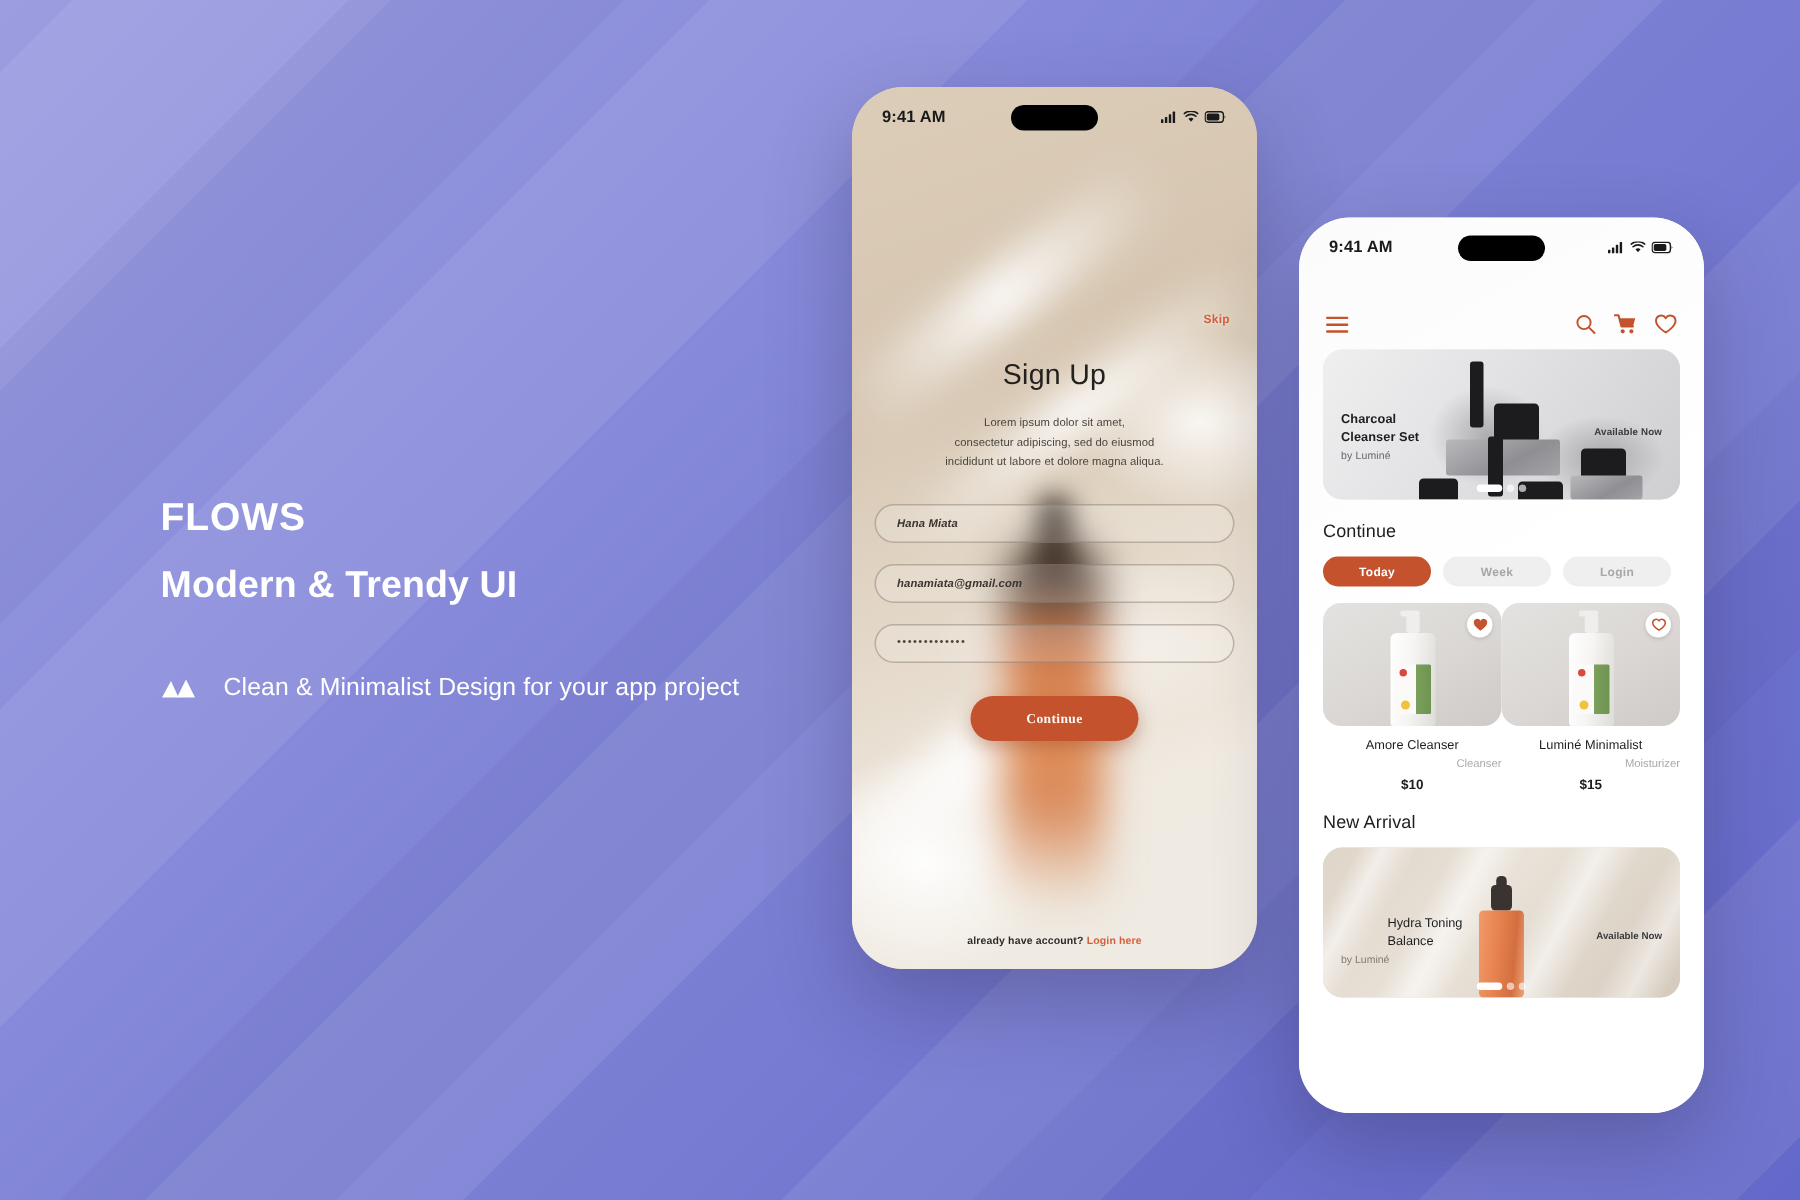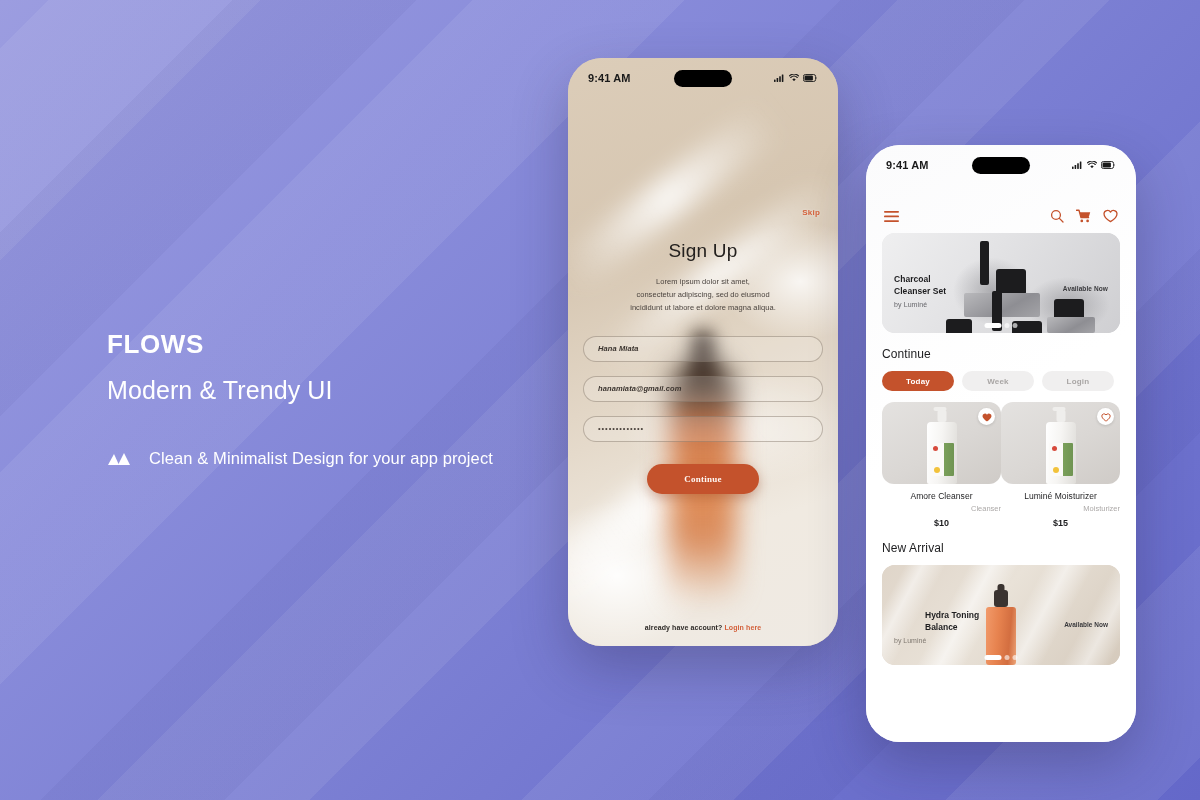--- a/index.html
+++ b/index.html
@@ -56,21 +56,21 @@
   }
   .brand-title {
     font-size: 26px;
     font-weight: 700;
     letter-spacing: 0.6px;
     line-height: 1.1;
   }
   .brand-subtitle {
     margin-top: 16px;
     font-size: 25px;
-    font-weight: 400;
+    font-weight: 700;
     letter-spacing: 0.1px;
     line-height: 1.2;
   }
   .feature-row {
     margin-top: 44px;
     display: flex;
     align-items: center;
     gap: 18px;
   }
   .feature-icon { width: 24px; height: 18px; display: block; flex: 0 0 auto; }
@@ -522,21 +522,21 @@
     left: 50%;
     transform: translateX(-50%);
     top: -6px;
     width: 7px; height: 8px;
     background: #3A3330;
     border-radius: 3px 3px 0 0;
   }
   .arrival-text { position: absolute; left: 12px; top: 44px; z-index: 3; }
   .arrival-title {
     font-size: 8.5px;
-    font-weight: 700;
+    font-weight: 400;
     color: #1D1D1F;
     line-height: 1.42;
     padding-left: 31px;
   }
   .arrival-brand {
     margin-top: 4px;
     font-size: 7px;
     font-weight: 500;
     color: #807A72;
   }
@@ -768,21 +768,21 @@
               </div>
               <div class="bottle-pump"></div>
               <div class="fav-btn">
                 <span>
                   <svg width="10" height="9" viewBox="0 0 10 9">
                     <path d="M5 8.1 C5 8.1 0.8 5.5 0.8 3.1 A2.25 2.25 0 0 1 5 2 A2.25 2.25 0 0 1 9.2 3.1 C9.2 5.5 5 8.1 5 8.1 Z" stroke="#C4522C" stroke-width="1" fill="none" stroke-linejoin="round"></path>
                   </svg>
                 </span>
               </div>
             </div>
-            <div class="product-name">Luminé Moisturizer</div>
+            <div class="product-name">Luminé Minimalist</div>
             <div class="product-cat">Moisturizer</div>
             <div class="product-price">$15</div>
           </div>
 
         </div>
       </div>
 
       <div class="sec-new">
         <div class="section-title">New Arrival</div>
         <div class="arrival-card">

